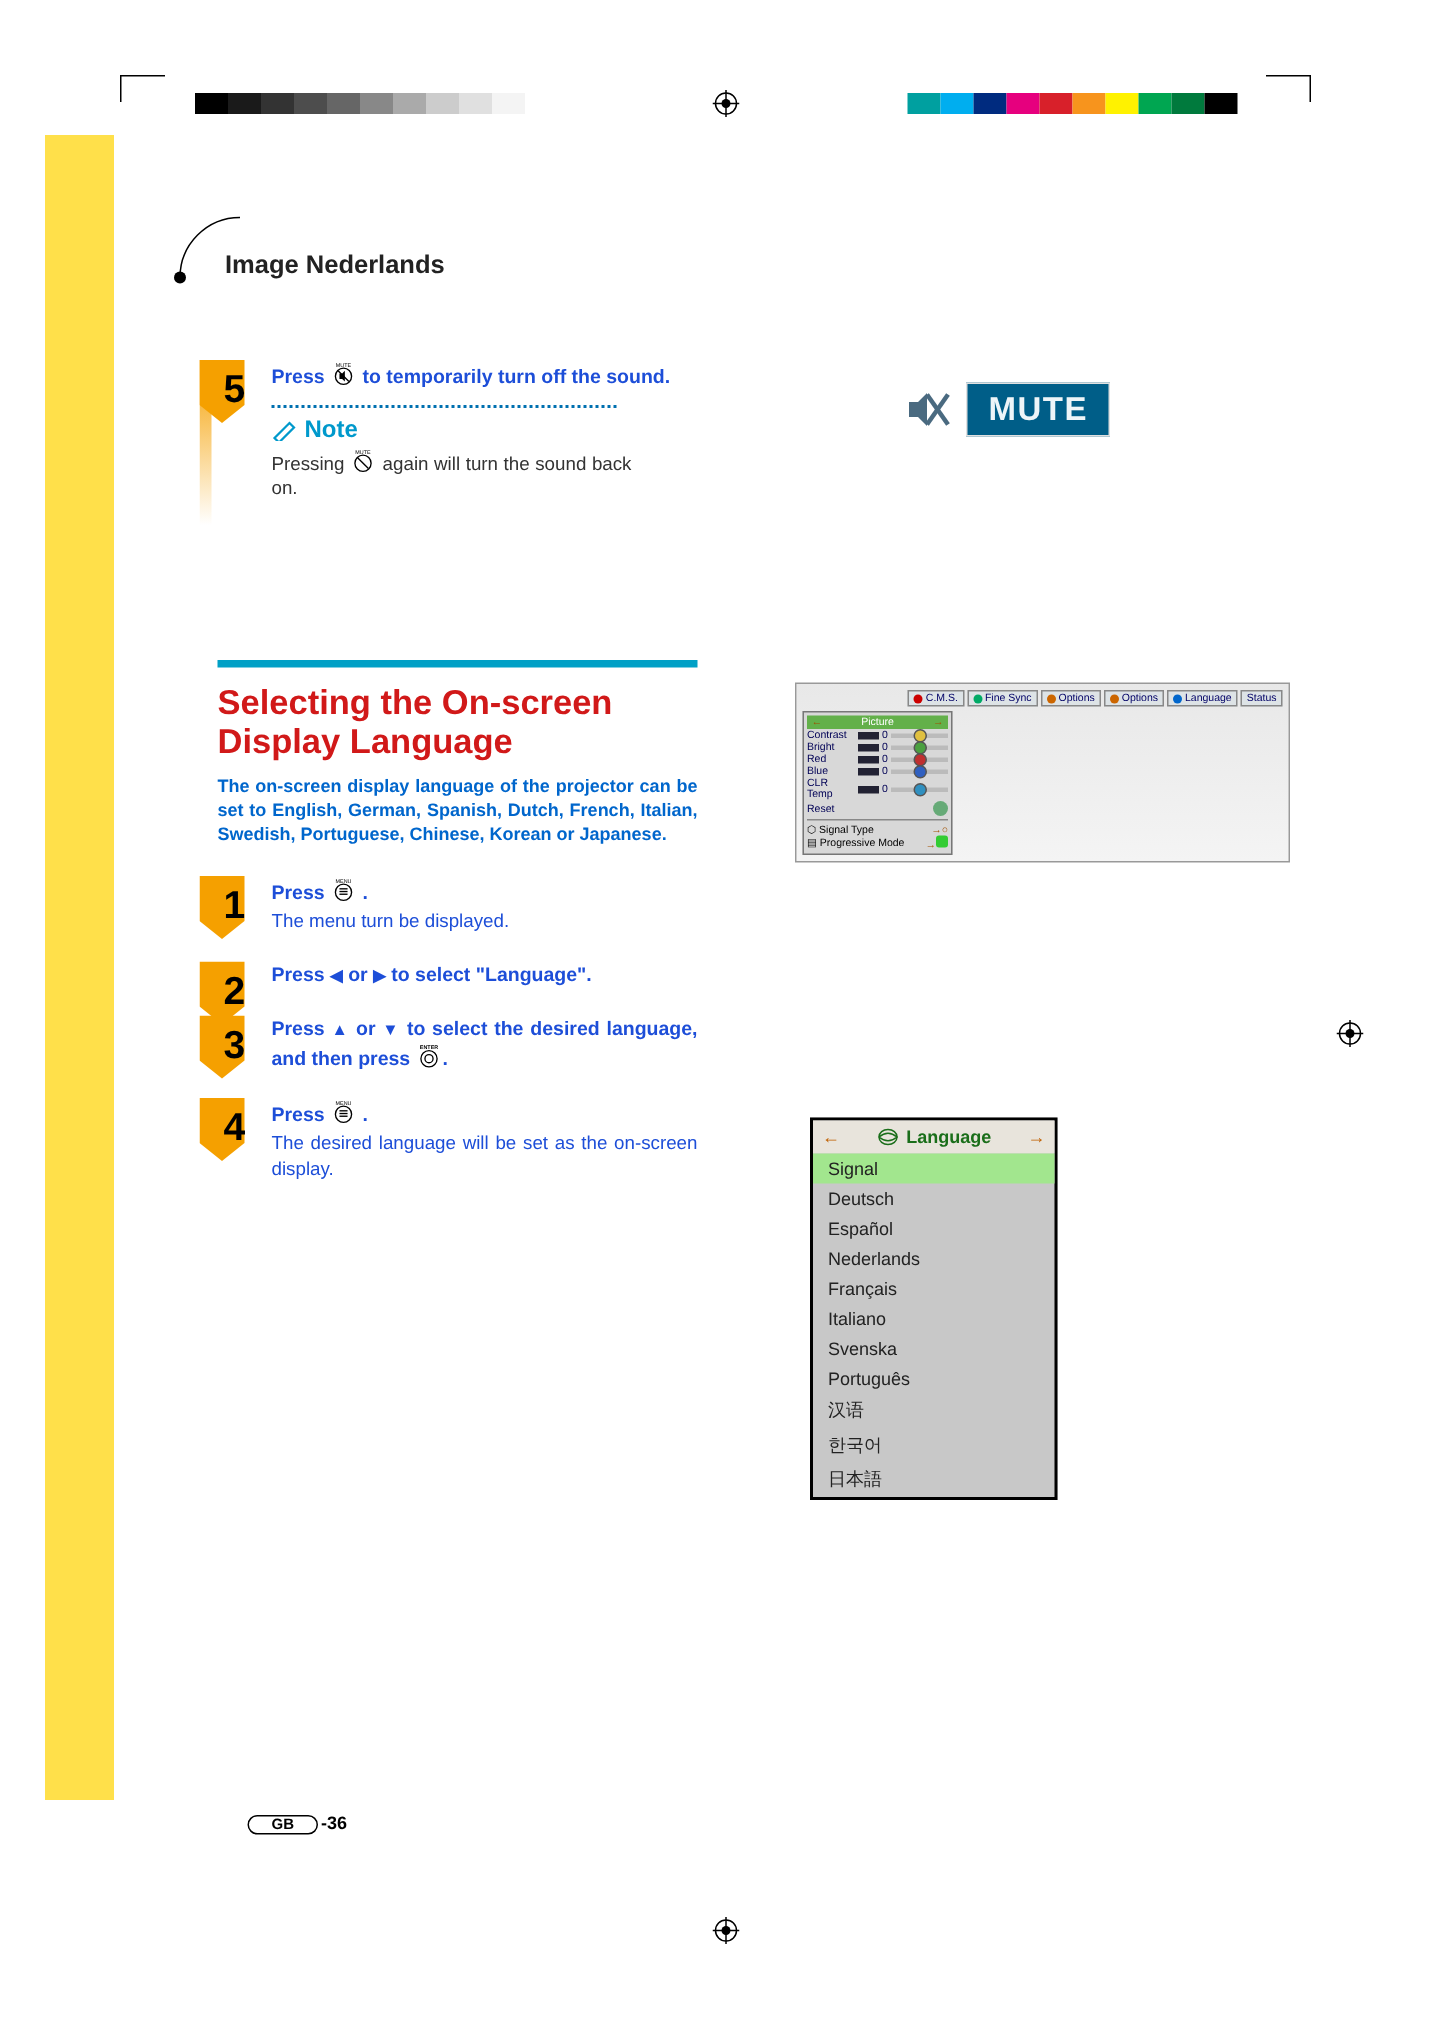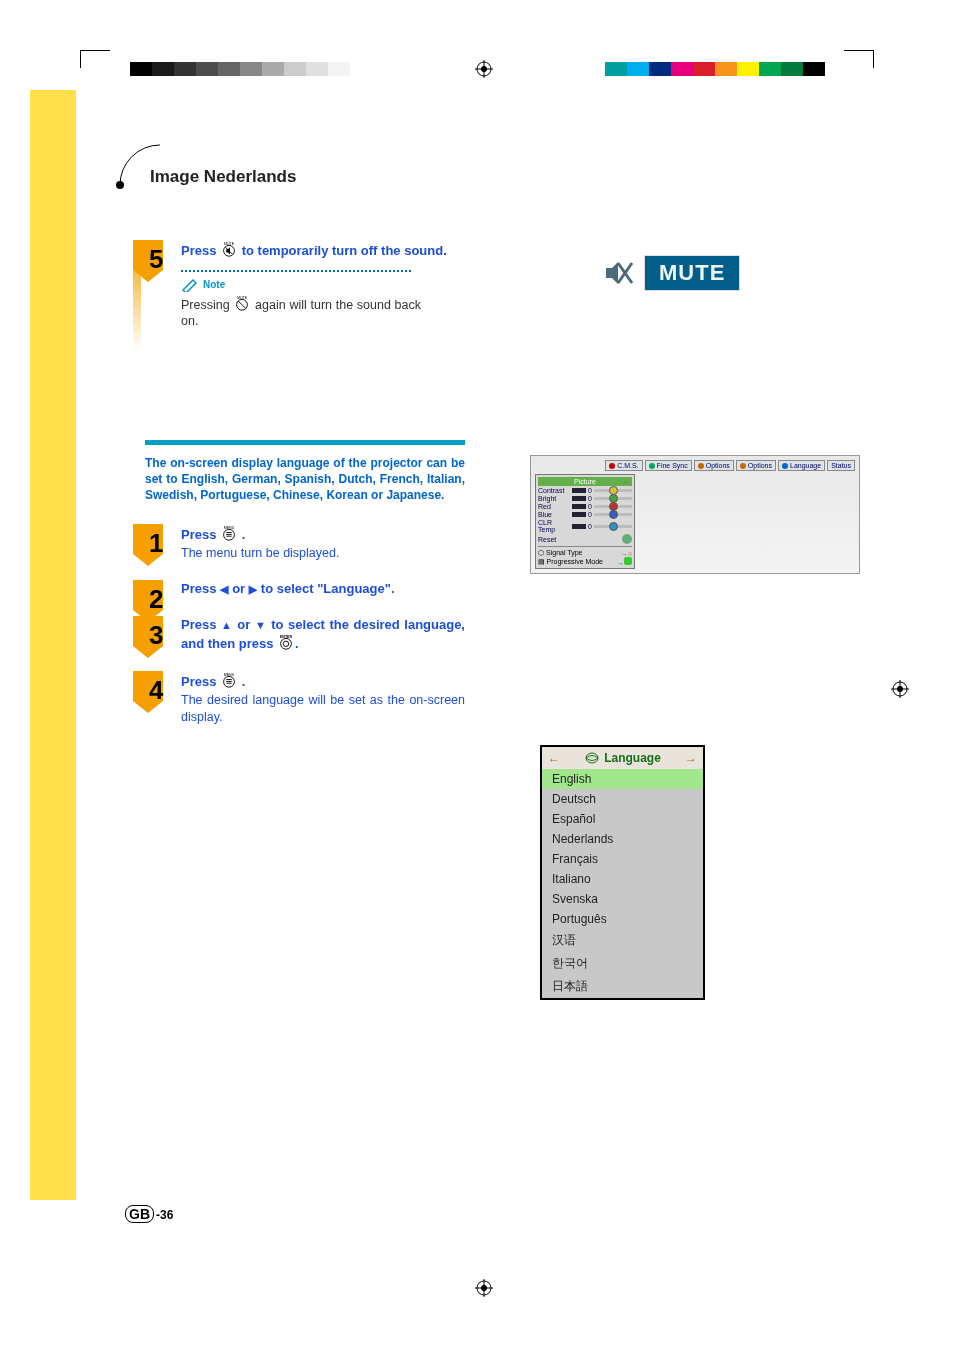--- a/index.html
+++ b/index.html
@@ -123,21 +123,21 @@
     border-top: 2px dotted #0070b0;
   }
   .note-row {
     margin-top: 6px;
     margin-left: 36px;
     display: flex;
     align-items: center;
     gap: 4px;
     color: #0099cc;
     font-weight: bold;
-    font-size: 10px;
+    font-size: 16px;
   }
   .note-text {
     margin-left: 36px;
     margin-top: 2px;
     font-size: 12.5px;
     color: #333;
     line-height: 1.35;
     width: 240px;
     text-align: justify;
   }
@@ -294,23 +294,24 @@
     position: absolute;
     bottom: 98px;
     left: 95px;
     font-size: 12px;
     font-weight: bold;
   }
   .page-num .gb {
     display: inline-block;
     border: 1px solid #000;
     border-radius: 8px;
-    font-size: 14px;
-    padding: 0 3px;
+    font-size: 10px;
+    padding: 0 15px;
     margin-right: 2px;
+    margin-left: 40px;
   }
   
   .footer-meta {
     position: absolute;
     bottom: 55px;
     left: 80px;
     width: 760px;
     border-top: 1px solid #000;
     display: flex;
     justify-content: space-between;
@@ -441,20 +442,21 @@
               <text x="10" y="5" font-size="4" text-anchor="middle" fill="#000">MUTE</text>
               <circle cx="10" cy="12" r="6" fill="none" stroke="#000"></circle>
               <line x1="6" y1="8" x2="14" y2="16" stroke="#000"></line>
             </svg>
         </span>
         <span> again will turn the sound back on.</span>
       </div>
     </div>
 
     <div class="cyan-bar"></div>
+    <div class="red-heading">Selecting the On-screen Display Language</div>
     <div class="blue-para">The on-screen display language of the projector can be set to English, German, Spanish, Dutch, French, Italian, Swedish, Portuguese, Chinese, Korean or Japanese.</div>
 
     <div class="step" style="margin-top:20px;">
       <svg class="step-marker" width="40" height="60">
         <polygon points="0,0 30,0 30,30 15,42 0,30" fill="#f5a000"></polygon>
       </svg>
       <div class="step-num">1</div>
       <div class="step-body">
         <b><span>Press </span></b>
         <span class="icon-menu-btn">
@@ -634,21 +636,21 @@
         <span class="lang-header-mid">
           <svg width="16" height="14">
               <ellipse cx="8" cy="7" rx="6" ry="5" fill="none" stroke="#1a6e1a"></ellipse>
               <path d="M2,7 Q8,2 14,7 Q8,12 2,7" fill="none" stroke="#1a6e1a"></path>
             </svg>
           <span>Language</span>
         </span>
         <span style="color:#c06000">→</span>
       </div>
       <ul class="lang-list" id="lang-list">
-          <li class="sel">English</li>
+          <li class="sel">Signal</li>
           <li>Deutsch</li>
           <li>Español</li>
           <li>Nederlands</li>
           <li>Français</li>
           <li>Italiano</li>
           <li>Svenska</li>
           <li>Português</li>
           <li>汉语</li>
           <li>한국어</li>
           <li>日本語</li>

